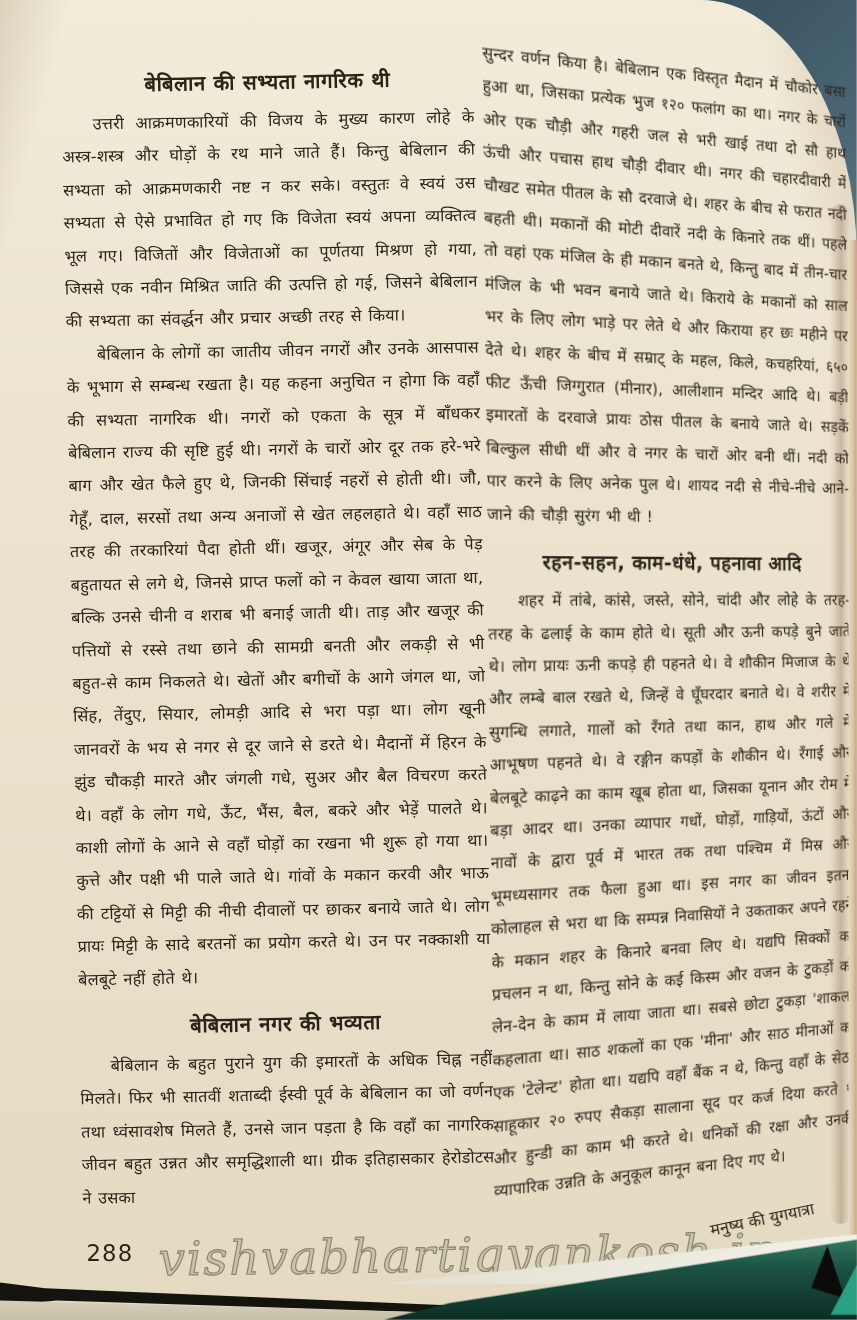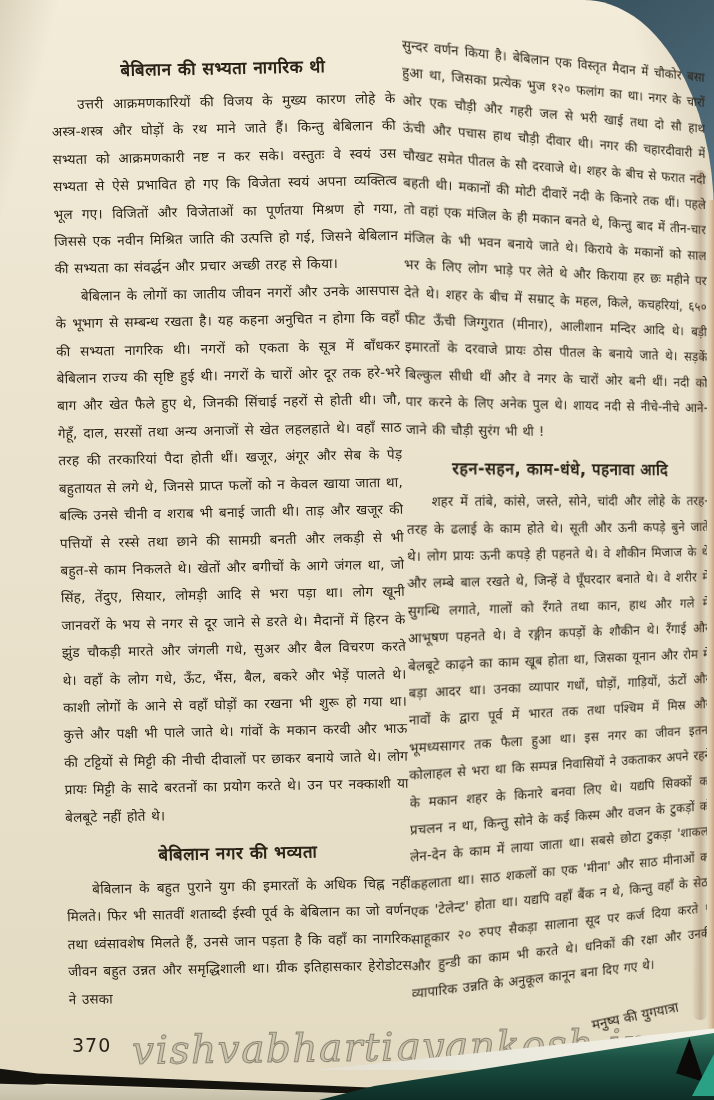--- a/index.html
+++ b/index.html
@@ -118,21 +118,21 @@
       <h2>बेबिलान नगर की भव्यता</h2>
       <p class="indent">बेबिलान के बहुत पुराने युग की इमारतों के अधिक चिह्न नहीं मिलते। फिर भी सातवीं शताब्दी ईस्वी पूर्व के बेबिलान का जो वर्णन तथा ध्वंसावशेष मिलते हैं, उनसे जान पड़ता है कि वहाँ का नागरिक जीवन बहुत उन्नत और समृद्धिशाली था। ग्रीक इतिहासकार हेरोडोटस ने उसका</p>
     </div>
 
     <div class="col col-right">
       <p>सुन्दर वर्णन किया है। बेबिलान एक विस्तृत मैदान में चौकोर बसा हुआ था, जिसका प्रत्येक भुज १२० फलांग का था। नगर के चारों ओर एक चौड़ी और गहरी जल से भरी खाई तथा दो सौ हाथ ऊंची और पचास हाथ चौड़ी दीवार थी। नगर की चहारदीवारी में चौखट समेत पीतल के सौ दरवाजे थे। शहर के बीच से फरात नदी बहती थी। मकानों की मोटी दीवारें नदी के किनारे तक थीं। पहले तो वहां एक मंजिल के ही मकान बनते थे, किन्तु बाद में तीन-चार मंजिल के भी भवन बनाये जाते थे। किराये के मकानों को साल भर के लिए लोग भाड़े पर लेते थे और किराया हर छः महीने पर देते थे। शहर के बीच में सम्राट् के महल, किले, कचहरियां, ६५० फीट ऊँची जिग्गुरात (मीनार), आलीशान मन्दिर आदि थे। बड़ी इमारतों के दरवाजे प्रायः ठोस पीतल के बनाये जाते थे। सड़कें बिल्कुल सीधी थीं और वे नगर के चारों ओर बनी थीं। नदी को पार करने के लिए अनेक पुल थे। शायद नदी से नीचे-नीचे आने-जाने की चौड़ी सुरंग भी थी !</p>
       <h2>रहन-सहन, काम-धंधे, पहनावा आदि</h2>
       <p class="indent">शहर में तांबे, कांसे, जस्ते, सोने, चांदी और लोहे के तरह-तरह के ढलाई के काम होते थे। सूती और ऊनी कपड़े बुने जाते थे। लोग प्रायः ऊनी कपड़े ही पहनते थे। वे शौकीन मिजाज के थे और लम्बे बाल रखते थे, जिन्हें वे घूँघरदार बनाते थे। वे शरीर में सुगन्धि लगाते, गालों को रँगते तथा कान, हाथ और गले में आभूषण पहनते थे। वे रङ्गीन कपड़ों के शौकीन थे। रँगाई और बेलबूटे काढ़ने का काम खूब होता था, जिसका यूनान और रोम में बड़ा आदर था। उनका व्यापार गधों, घोड़ों, गाड़ियों, ऊंटों और नावों के द्वारा पूर्व में भारत तक तथा पश्चिम में मिस्र और भूमध्यसागर तक फैला हुआ था। इस नगर का जीवन इतना कोलाहल से भरा था कि सम्पन्न निवासियों ने उकताकर अपने रहने के मकान शहर के किनारे बनवा लिए थे। यद्यपि सिक्कों का प्रचलन न था, किन्तु सोने के कई किस्म और वजन के टुकड़ों को लेन-देन के काम में लाया जाता था। सबसे छोटा टुकड़ा 'शाकल' कहलाता था। साठ शकलों का एक 'मीना' और साठ मीनाओं का एक 'टेलेन्ट' होता था। यद्यपि वहाँ बैंक न थे, किन्तु वहाँ के सेठ-साहूकार २० रुपए सैकड़ा सालाना सूद पर कर्ज दिया करते थे और हुन्डी का काम भी करते थे। धनिकों की रक्षा और उनकी व्यापारिक उन्नति के अनुकूल कानून बना दिए गए थे।</p>
     </div>
 
-    <div class="pagenum">370</div>
+    <div class="pagenum">288</div>
     <div class="catchword">मनुष्य की युगयात्रा</div>
     <div class="watermark">vishvabhartigyankosh.in</div>
 
     <div class="fold-shadow"></div>
     <div class="edge-pages"></div>
   </div>
 
   <div class="edge-black"></div>
   <div class="bottom-left-light"></div>
   <div class="edge-light-band"></div>

